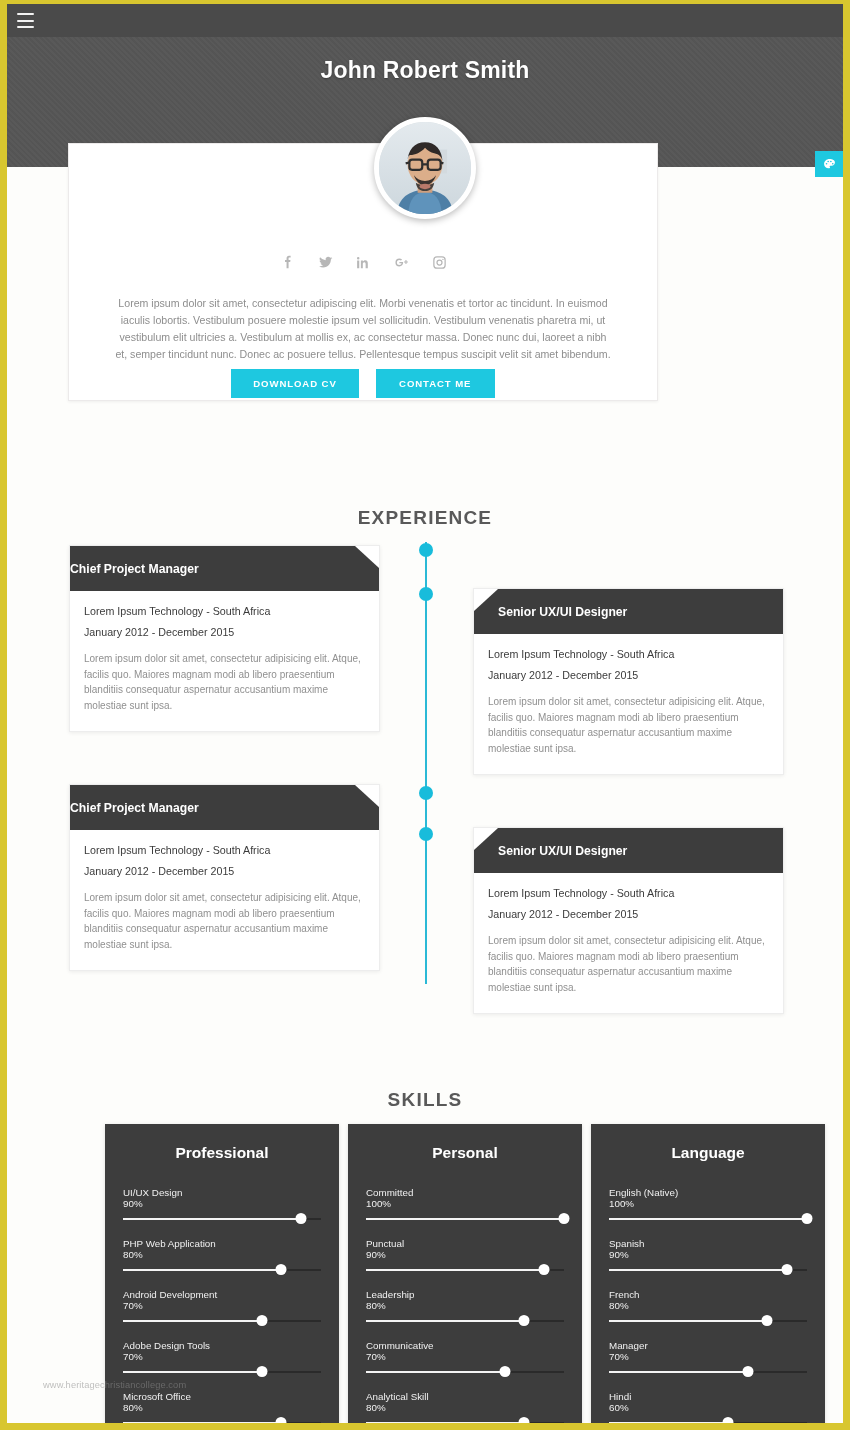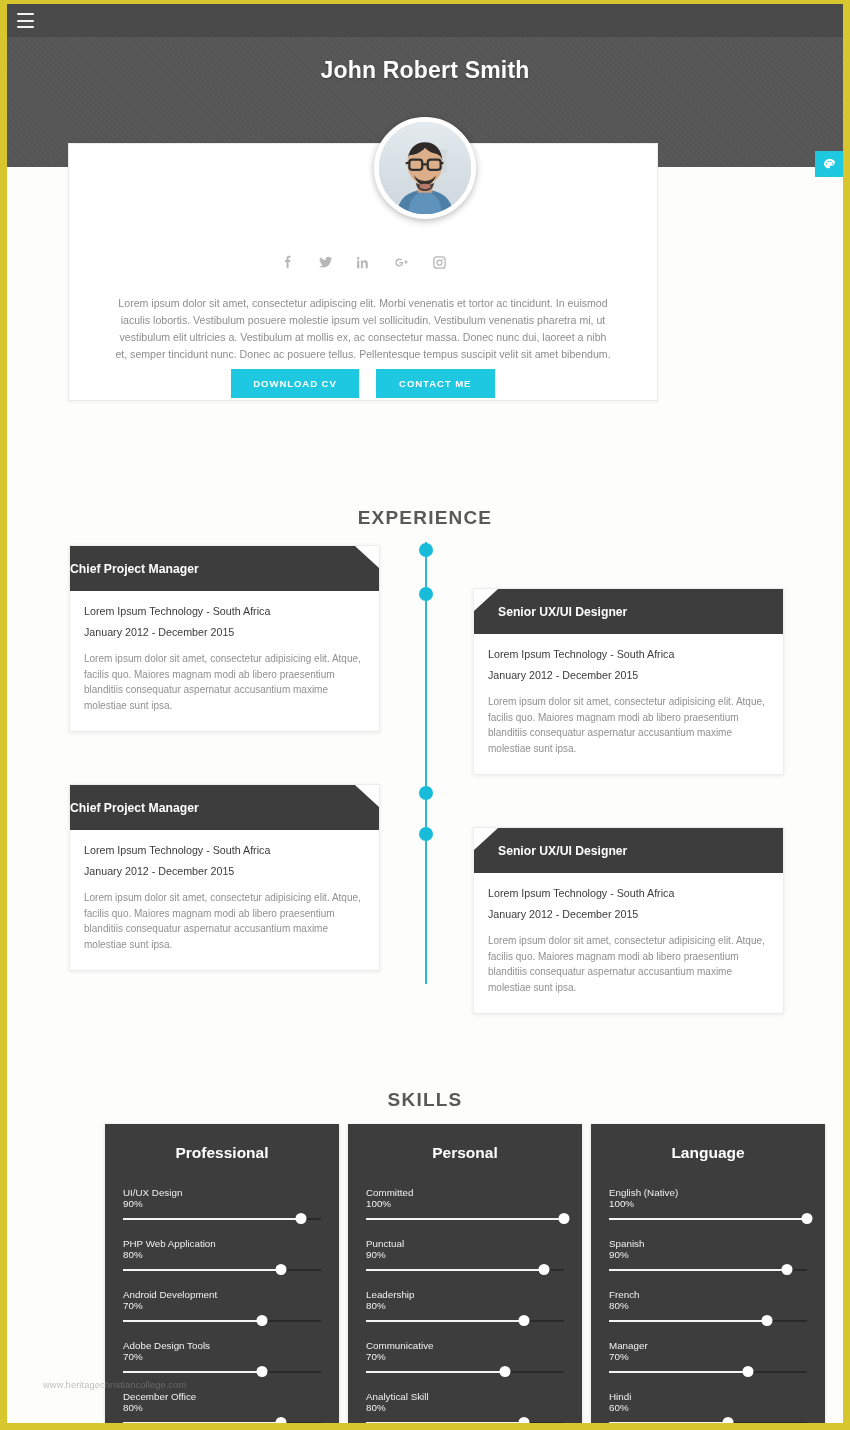--- a/index.html
+++ b/index.html
@@ -350,21 +350,21 @@
             <span>Adobe Design Tools</span>
             <span>70%</span>
           </div>
           <div class="skill-track">
             <div class="skill-fill" style="width: 70%;"></div>
             <div class="skill-knob" style="left: 70%;"></div>
           </div>
         </div>
         <div class="skill-row">
           <div class="skill-label-row">
-            <span>December Office</span>
+            <span>Microsoft Office</span>
             <span>80%</span>
           </div>
           <div class="skill-track">
             <div class="skill-fill" style="width: 80%;"></div>
             <div class="skill-knob" style="left: 80%;"></div>
           </div>
         </div>
       </div>
   </div>
 

